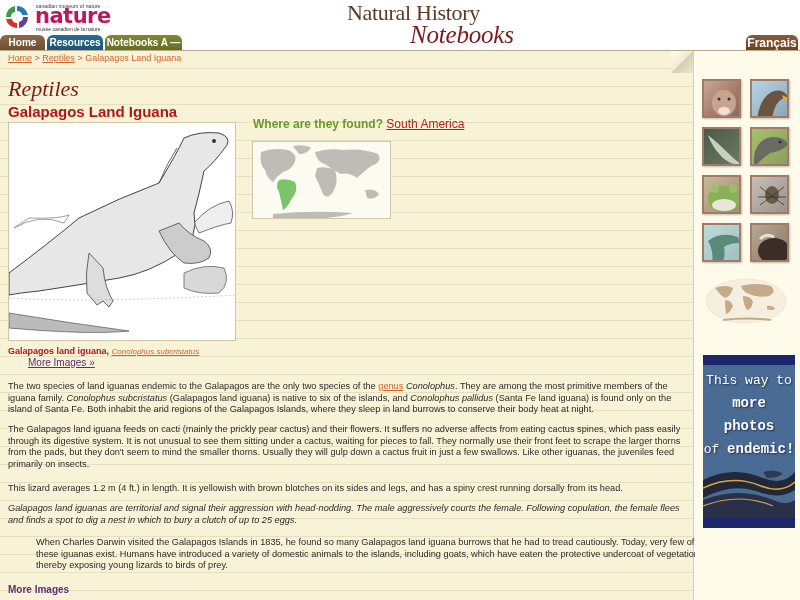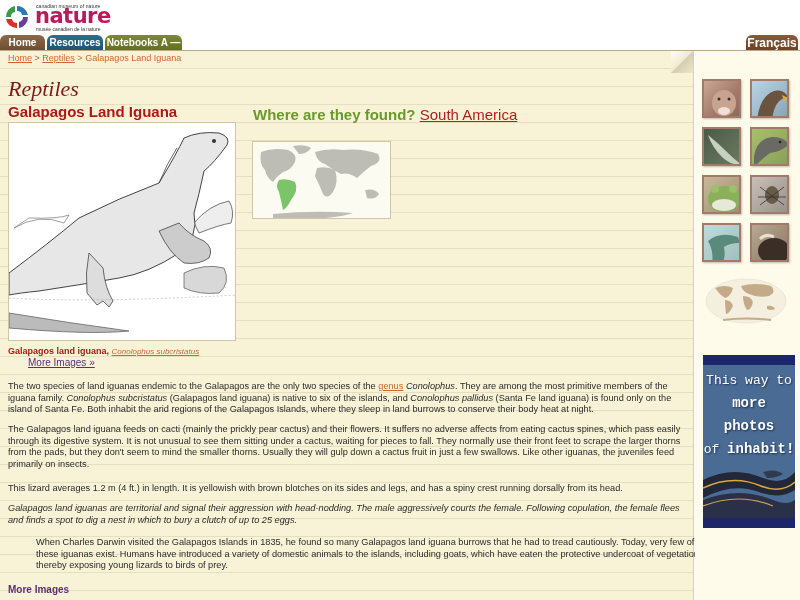--- a/index.html
+++ b/index.html
@@ -37,21 +37,21 @@
   .sidebar { position: absolute; left: 695px; top: 51px; width: 105px; height: 549px; background: #fefbea; }
 
   .breadcrumb { position: absolute; left: 8px; top: 2px; font-size: 9px; color: #d0652e; white-space: nowrap; }
   .breadcrumb a { color: #d0652e; text-decoration: underline; }
 
   .cat-title { position: absolute; left: 8px; top: 27px; font-family: "Liberation Serif", serif; font-style: italic; font-size: 22px; color: #7a1a1a; line-height: 22px; }
   .species-title { position: absolute; left: 8px; top: 52px; font-weight: bold; font-size: 15px; color: #b01818; line-height: 18px; }
 
   .main-image { position: absolute; left: 8px; top: 71px; width: 228px; height: 219px; background: #fff; border: 1px solid #cfc6a6; overflow: hidden; }
 
-  .where { position: absolute; left: 253px; top: 55px; font-size: 15px; font-weight: bold; color: #6a9a2a; white-space: nowrap; }
+  .where { position: absolute; left: 253px; top: 66px; font-size: 12px; font-weight: bold; color: #6a9a2a; white-space: nowrap; }
   .where a { color: #b02020; font-weight: normal; text-decoration: underline; }
   .world-map { position: absolute; left: 252px; top: 90px; width: 139px; height: 78px; background: #fcfbf2; border: 1px solid #cfc6a6; overflow: hidden; }
 
   .caption { position: absolute; left: 8px; top: 295px; font-size: 9px; white-space: nowrap; }
   .caption .cn { font-weight: bold; color: #b01818; }
   .caption a { color: #d0652e; font-style: italic; font-size: 8px; text-decoration: underline; }
   .more-images-top { position: absolute; left: 8px; top: 306px; font-size: 10px; font-weight: normal; color: #5a2e7a; text-decoration: underline; margin-left: 20px; }
 
   .body-text { position: absolute; left: 8px; width: 680px; font-size: 9.2px; line-height: 11.5px; color: #2a2a2a; }
   .body-text a { color: #d0652e; text-decoration: underline; }
@@ -80,20 +80,24 @@
       <path d="M13 2 A11 11 0 0 1 24 11 L18 11 A5 5 0 0 0 13 7 Z" fill="#2a7ab8"></path>
       <path d="M24 13 A11 11 0 0 1 15 24 L15 18 A5 5 0 0 0 19 13 Z" fill="#6a3e96"></path>
       <path d="M13 24 A11 11 0 0 1 2 15 L8 15 A5 5 0 0 0 13 19 Z" fill="#d4322a"></path>
       <path d="M2 13 A11 11 0 0 1 11 2 L11 8 A5 5 0 0 0 7 13 Z" fill="#3a9a4a"></path>
     </svg>
     <span class="logo-small-top">canadian museum of nature</span>
     <span class="logo-word">nature</span>
     <span class="logo-small-bot">musée canadien de la nature</span>
   </div>
 
+  <div class="site-title">
+    <span class="t1">Natural History</span>
+    <span class="t2">Notebooks</span>
+  </div>
 
   <div class="tabs">
     <div class="tab tab-home">Home</div>
     <div class="tab tab-res">Resources</div>
     <div class="tab tab-nb">Notebooks A — Z</div>
   </div>
   <div class="tab-fr">Français</div>
 </div>
 <div class="header-rule"></div>
 
@@ -221,21 +225,21 @@
     <path d="M62 28 Q68 27 70 31 Q66 33 62 31 Z" fill="#c4aa88"></path>
     <path d="M18 42 Q41 39 66 42" stroke="#c4aa88" stroke-width="2" fill="none"></path>
   </svg>
 </div>
 
 <div class="banner">
   <div class="banner-top"></div>
   <div class="banner-text">
     <div>This way to</div>
     <div><b>more photos</b></div>
-    <div><span>of </span><b>inhabit!</b></div>
+    <div><span>of </span><b>endemic!</b></div>
   </div>
   <svg style="position:absolute;left:0;top:105px;" width="92" height="58" viewBox="0 0 92 58">
     <path d="M0 20 Q30 5 60 18 Q80 26 92 12 L92 30 Q76 40 56 32 Q30 22 0 38 Z" fill="#22283a"></path>
     <path d="M0 28 Q30 14 58 26 Q78 34 92 22" stroke="#d8a838" stroke-width="1.5" fill="none"></path>
     <path d="M0 40 Q36 26 70 40 Q84 46 92 40 L92 58 L0 58 Z" fill="#2a3048"></path>
     <path d="M0 46 Q36 32 70 46" stroke="#c8a050" stroke-width="1.2" fill="none"></path>
     <path d="M60 12 Q72 8 80 14 Q74 18 64 18 Z" fill="#303a50"></path>
   </svg>
   <div class="banner-bot"></div>
 </div>

